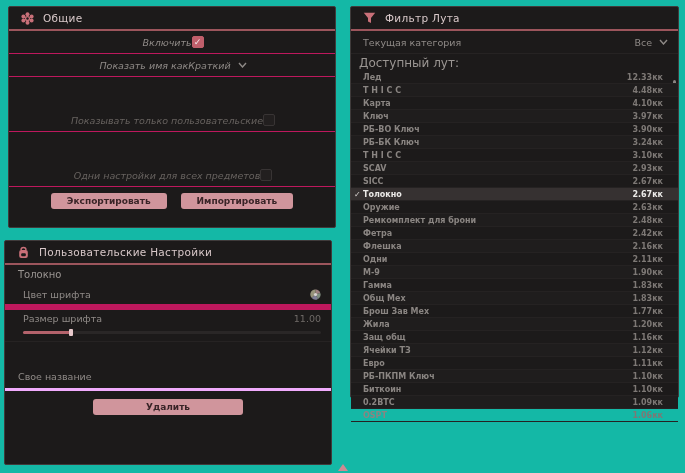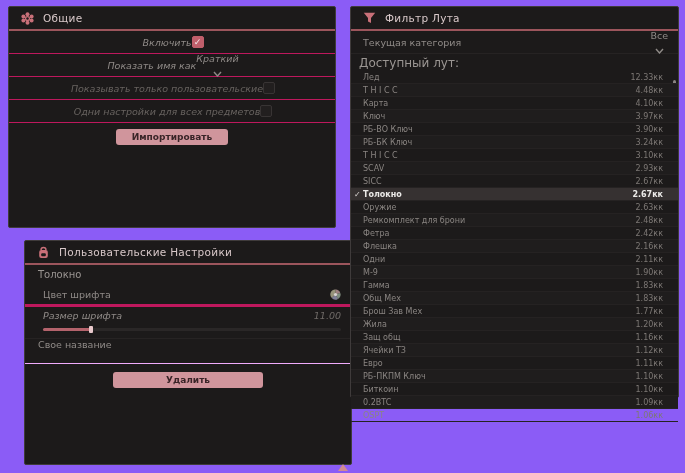--- a/index.html
+++ b/index.html
@@ -1,64 +1,64 @@
 <!DOCTYPE html>
 <html><head>
 <meta charset="utf-8">
 <style>
   html,body{margin:0;padding:0;background:#0e0d0d;}
   body{width:685px;height:473px;position:relative;overflow:hidden;
        font-family:"DejaVu Sans",sans-serif;-webkit-font-smoothing:antialiased;}
-  .page{position:absolute;inset:0;background:#8b5cf6;}
+  .page{position:absolute;inset:0;background:#14b8a6;}
 
   .panel{position:absolute;background:#1c1a1a;border:1px solid #3f3b3b;border-radius:2px;box-sizing:border-box;}
   .panel-header{display:flex;align-items:center;gap:9px;height:22px;padding:0 12px;}
   .panel-title{font-size:10.5px;color:#d9c9ca;letter-spacing:.3px;}
   .accent-line{height:2px;background:#9c555c;}
 
   
   .g-row{display:flex;align-items:center;justify-content:center;height:22px;
          padding:0 10px 0 12px;border-bottom:1px solid #be185d;font-size:9.5px;color:#908b88;font-style:italic;}
-  .g-row.dim{color:#67625f;}
+  .g-row.dim{color:#67625f;margin-top:32px;}
   .btn-row{display:flex;align-items:center;justify-content:center;gap:14px;height:28px;}
   .pink-btn{background:#d0959c;color:#392427;border:none;border-radius:3px;font-size:9px;
             font-family:"DejaVu Sans",sans-serif;font-weight:bold;padding:3px 16px;cursor:pointer;}
   .checkbox{width:12px;height:12px;border-radius:2px;background:#221f1f;border:1px solid #383434;
             box-sizing:border-box;display:flex;align-items:center;justify-content:center;}
   .checkbox.checked{background:#c05f6b;border-color:#c05f6b;}
   .checkbox.checked::before{content:"✓";font-size:9px;color:#f6e9ea;line-height:1;}
-  .dropdown{display:flex;align-items:center;gap:7px;color:#8f8a87;font-size:9.5px;flex-direction:column;}
+  .dropdown{display:flex;align-items:center;gap:7px;color:#8f8a87;font-size:9.5px;}
 
   
   .item-name-row{height:19px;display:flex;align-items:center;padding:0 13px;font-size:10px;color:#9a9592;}
   .c-row{display:flex;align-items:center;justify-content:space-between;height:20px;
-         padding:0 10px 0 18px;border-bottom:3px solid #be185d;font-size:9.5px;color:#908b88;}
+         padding:0 10px 0 18px;border-bottom:6px solid #be185d;font-size:9.5px;color:#908b88;}
   .c-row.no-b{border-bottom:none;}
   .slider-wrap{padding:4px 10px 7px 18px;border-bottom:1px solid #262323;}
   .slider-track{position:relative;height:3px;background:#2a2727;border-radius:2px;}
   .slider-fill{position:absolute;left:0;top:0;height:3px;width:48px;background:#b4636c;border-radius:2px;}
   .slider-handle{position:absolute;left:46px;top:-2px;width:4px;height:7px;background:#e8c9cc;border-radius:1px;}
-  .name-row{display:flex;align-items:flex-start;height:24px;padding:0 10px 0 13px;
-            border-bottom:1px solid #f0abfc;font-size:9.5px;color:#908b88;}
+  .name-row{display:flex;align-items:center;height:24px;padding:0 10px 0 13px;
+            border-bottom:3px solid #f0abfc;font-size:9.5px;color:#908b88;margin-top:22px;}
   .name-input{flex:1;margin-left:10px;background:transparent;border:none;outline:none;
               color:#bdb8b5;font-size:9.5px;font-family:"DejaVu Sans",sans-serif;}
   .del-row{display:flex;justify-content:center;padding-top:8px;}
   .del-btn{width:150px;}
 
   
   .f-row{display:flex;align-items:center;justify-content:space-between;height:22px;
          padding:0 10px 0 12px;border-bottom:1px solid #262323;font-size:9.5px;color:#908b88;}
   .search-input{flex:1;background:transparent;border:none;outline:none;color:#8f8a87;
                 font-size:9.5px;font-family:"DejaVu Sans",sans-serif;padding:0;}
   .search-input::placeholder{color:#726d6a;}
   .loot-label{height:17px;display:flex;align-items:center;padding:0 8px;font-size:12px;color:#9b9693;}
   .loot-list{position:relative;}
   .loot-row{position:relative;display:flex;align-items:center;justify-content:space-between;
             height:12px;padding:0 15px 0 12px;border-bottom:1px solid #252222;
-            font-size:8px;color:#8a8582;}
+            font-size:8px;color:#8a8582;font-weight:bold;}
   .loot-row:nth-child(odd){background:#1f1d1d;}
   .loot-row .loot-val{color:#7d7875;}
   .loot-row.selected{background:#363131;color:#eceae8;font-weight:bold;}
   .loot-row.selected .loot-val{color:#eceae8;}
   .row-check{position:absolute;left:3px;top:0;height:12px;display:none;align-items:center;
              font-size:8px;color:#dcd7d5;font-weight:normal;}
   .loot-row.selected .row-check{display:flex;}
   .scroll-handle{position:absolute;right:2px;top:9px;width:3px;height:15px;background:#8a8482;border-radius:2px;}
 
   .bottom-handle{position:absolute;left:338px;top:464px;width:0;height:0;
@@ -108,25 +108,26 @@
     </div>
     <div class="g-row dim">
       <span>Показывать только пользовательские</span>
       <span class="checkbox"></span>
     </div>
     <div class="g-row dim">
       <span>Одни настройки для всех предметов</span>
       <span class="checkbox"></span>
     </div>
     <div class="btn-row">
+      <button class="pink-btn">Экспортировать</button>
       <button class="pink-btn">Импортировать</button>
     </div>
   </div>
 
-  <div class="panel" style="left:24px;top:240px;width:328px;height:225px;">
+  <div class="panel" style="left:4px;top:240px;width:328px;height:225px;">
     <div class="panel-header">
       <span>
         <svg class="icon-svg" width="13" height="13" viewBox="0 0 13 13">
           <path d="M4 4a2.5 2.5 0 0 1 5 0" stroke="#c97079" stroke-width="1.4" fill="none"></path>
           <rect x="2.2" y="4" width="8.6" height="8" rx="2" fill="#c97079"></rect>
           <rect x="4.2" y="7.2" width="4.6" height="3" rx="1" fill="#1c1a1a"></rect>
         </svg>
       </span>
       <span class="panel-title">Пользовательские Настройки</span>
     </div>
@@ -143,21 +144,21 @@
           <circle cx="5.5" cy="5.5" r="5" fill="#3a3636"></circle>
           <path d="M5.5 5.5 L5.5 .5 A5 5 0 0 1 10.2 4z" fill="#9d8080"></path>
           <path d="M5.5 5.5 L10.2 4 A5 5 0 0 1 8 10z" fill="#7e8d7e"></path>
           <path d="M5.5 5.5 L8 10 A5 5 0 0 1 1.6 8.8z" fill="#7e7e95"></path>
           <path d="M5.5 5.5 L1.6 8.8 A5 5 0 0 1 5.5 .5z" fill="#96937a"></path>
           <circle cx="5.5" cy="5.5" r="1.6" fill="#d9d4d2"></circle>
         </svg>
       </span>
     </div>
 
-    <div class="c-row no-b" style="height:17px;font-style:italic;">
+    <div class="c-row no-b" style="height:17px;">
       <span>Размер шрифта</span>
       <span style="color:#6f6a67;">11.00</span>
     </div>
     <div class="slider-wrap">
       <div class="slider-track">
         <div class="slider-fill"></div>
         <div class="slider-handle"></div>
       </div>
     </div>
 

